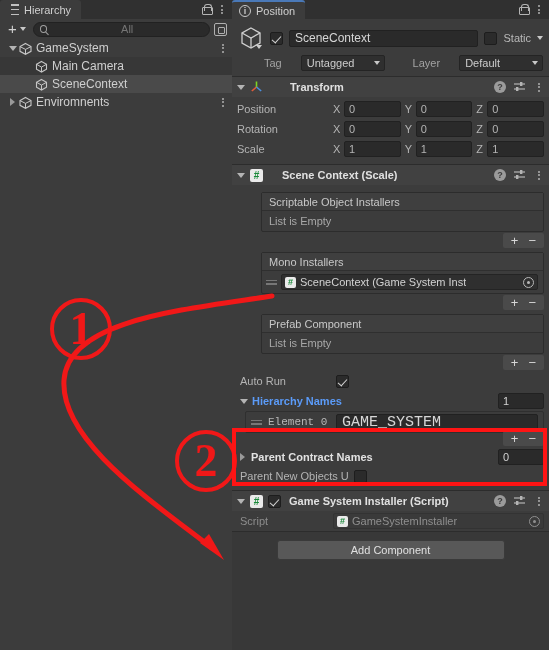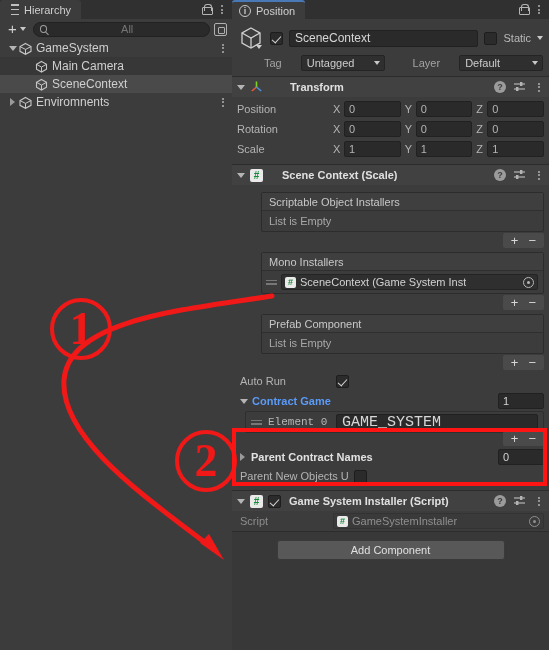--- a/index.html
+++ b/index.html
@@ -441,21 +441,21 @@
               </div>
             </div>
 
           <div class="prow" style="padding-left:3px">
             <span class="plbl">Auto Run</span>
             <span class="cb checked"></span>
           </div>
 
           <div class="arr-head">
             <span class="tri tri-down"></span>
-            <span class="arr-title blue">Contract Game</span>
+            <span class="arr-title blue">Hierarchy Names</span>
             <span class="sizefield">1</span>
           </div>
           <div class="elem-row">
             <span class="drag-handle">
                 <i></i>
                 <i></i>
               </span>
             <span class="elem-lbl">Element 0</span>
             <span class="textfield">GAME_SYSTEM</span>
           </div>

